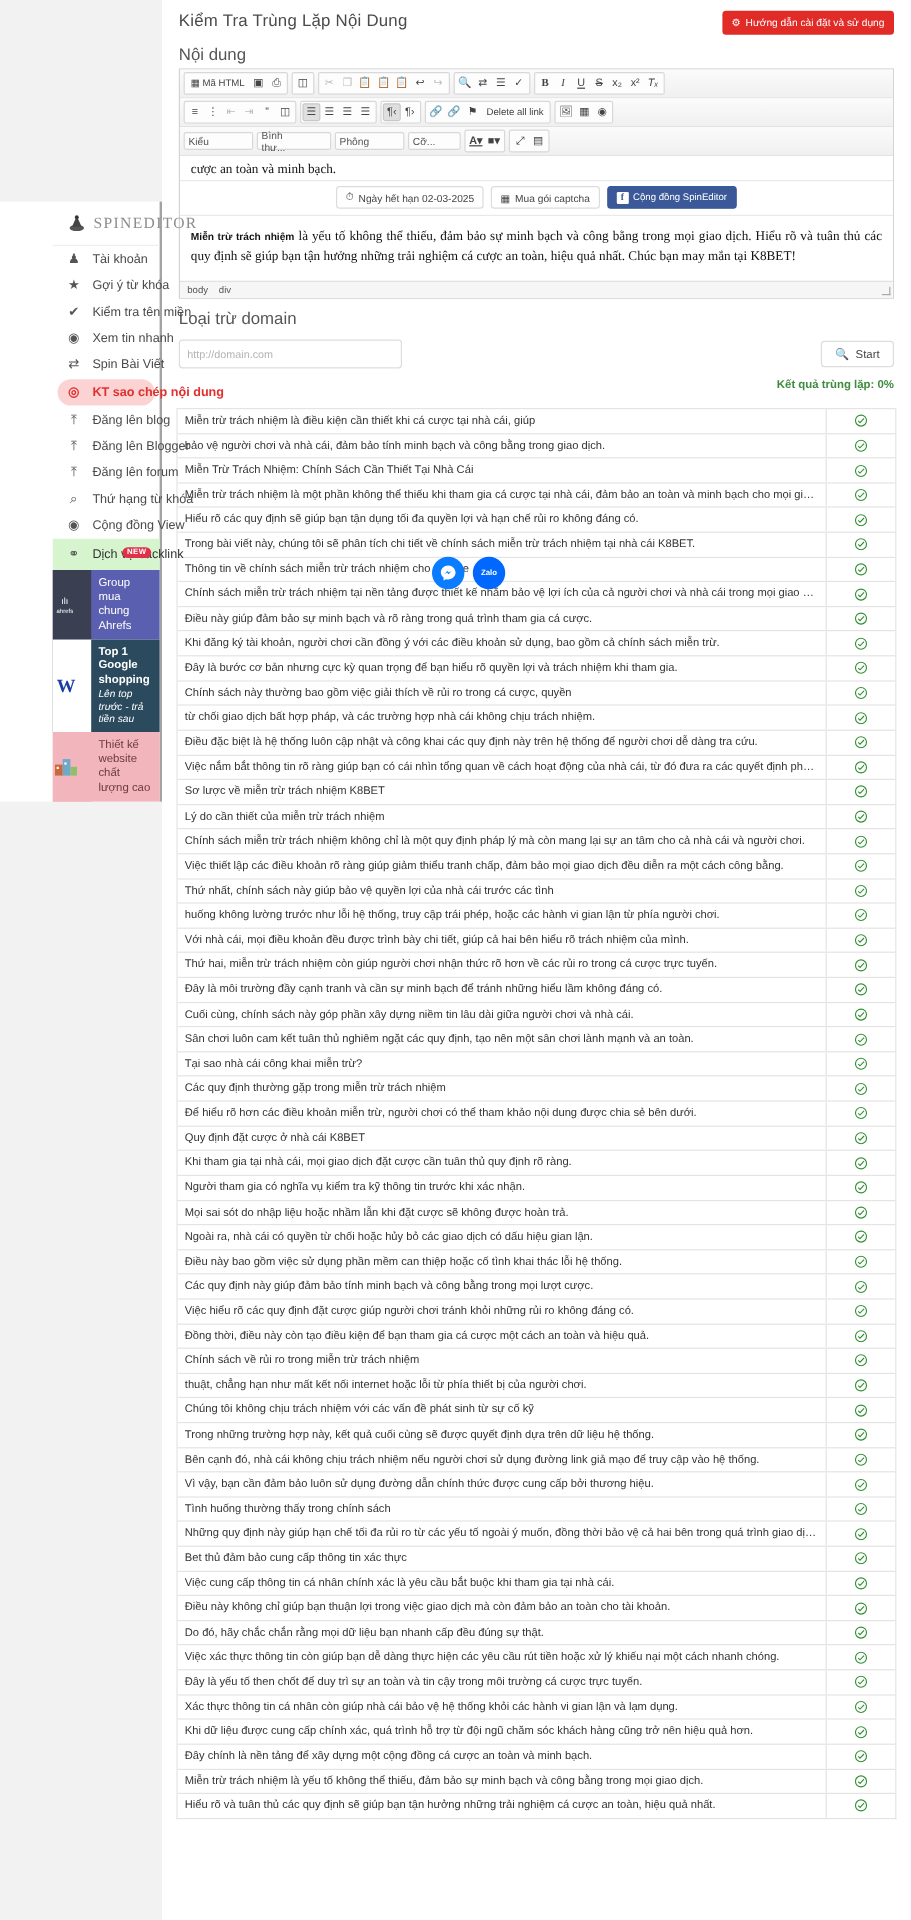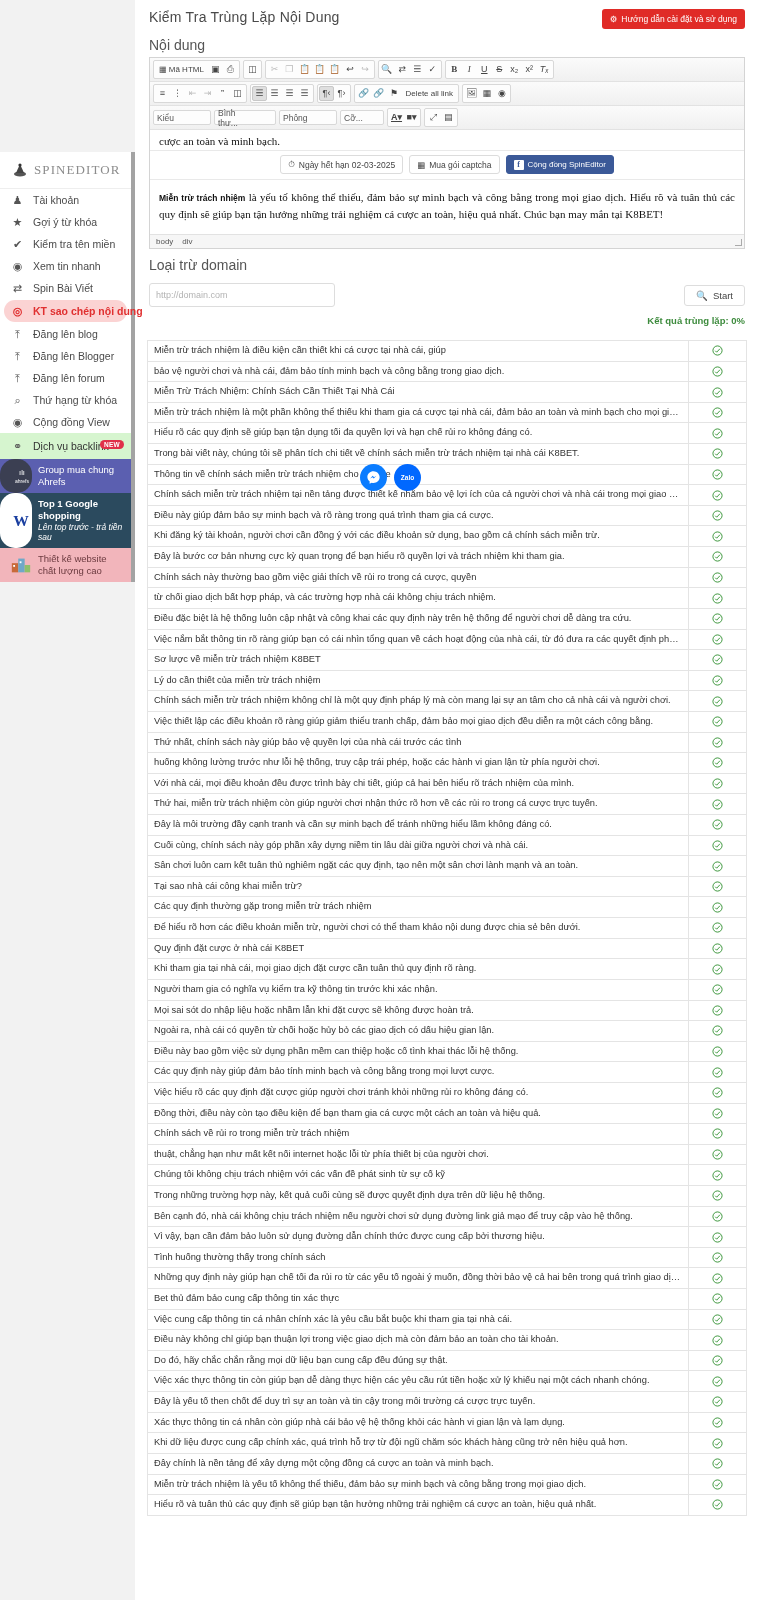--- a/index.html
+++ b/index.html
@@ -9,24 +9,25 @@
     background:#f2f2f2;
     font-family:"Liberation Sans", sans-serif;
     font-size:11px;
     color:#333;
     position:relative;
     overflow:hidden;
   }
 
   
   #sidebar {
-    position:absolute; left:0; top:152px; width:135px;
+    position:absolute; left:0; top:168px; width:135px;
     background:#ffffff;
-    border-right:4px solid #a3a3a3;
+    border-right:2px solid #a3a3a3;
     z-index:30;
+    padding-left:44px;
   }
   .brand {
     display:flex; align-items:center; gap:6px;
     padding:10px 8px 10px 12px;
     border-bottom:1px solid #eee;
   }
   .brand-logo { width:16px; height:16px; flex:0 0 16px; }
   .brand-name {
     font-size:13px; letter-spacing:1.1px; color:#8c8c8c;
     font-family:"Liberation Serif", serif;
@@ -56,21 +57,21 @@
   }
   .badge-new {
     position:absolute; right:7px; top:7px;
     background:#e0304a; color:#fff;
     font-size:6.5px; font-weight:bold;
     padding:1px 4px; border-radius:6px;
     letter-spacing:.3px;
   }
 
   .promo { display:flex; align-items:stretch; font-size:9.5px; }
-  .promo-thumb { width:32px; flex:0 0 32px; display:flex; align-items:center; justify-content:flex-end;border-radius:15px; }
+  .promo-thumb { width:32px; flex:0 0 32px; display:flex; align-items:center; justify-content:flex-start; }
   .promo-body { flex:1; padding:5px 6px; line-height:1.25; }
   .promo-1 { background:#5b5fb0; color:#fff; }
   .promo-1 .promo-thumb { background:#3b3f52; }
   .promo-2 { background:#2b4a5e; color:#fff; }
   .promo-2 .promo-thumb { background:#ffffff; }
   .promo-2 .p2-title { font-weight:bold; font-size:9.5px; }
   .promo-2 .p2-sub { font-style:italic; font-size:8.5px; }
   .promo-3 { background:#f2b5bb; color:#6b3a3f; }
   .promo-3 .promo-thumb { background:#f2b5bb; }
 
@@ -900,21 +901,21 @@
       <div class="res-row">
         <div class="res-text">Điều này không chỉ giúp bạn thuận lợi trong việc giao dịch mà còn đảm bảo an toàn cho tài khoản.</div>
         <div class="res-stat">
           <svg class="ok-ico" viewBox="0 0 24 24">
             <circle cx="12" cy="12" r="10" fill="none" stroke="#2f8f2f" stroke-width="2"></circle>
             <path d="M7 12.5l3.2 3.2L17.5 8" fill="none" stroke="#2f8f2f" stroke-width="2"></path>
           </svg>
         </div>
       </div>
       <div class="res-row">
-        <div class="res-text">Do đó, hãy chắc chắn rằng mọi dữ liệu bạn cung cấp đều đúng sự thật.</div>
+        <div class="res-text">Do đó, hãy chắc chắn rằng mọi dữ liệu bạn nhanh cấp đều đúng sự thật.</div>
         <div class="res-stat">
           <svg class="ok-ico" viewBox="0 0 24 24">
             <circle cx="12" cy="12" r="10" fill="none" stroke="#2f8f2f" stroke-width="2"></circle>
             <path d="M7 12.5l3.2 3.2L17.5 8" fill="none" stroke="#2f8f2f" stroke-width="2"></path>
           </svg>
         </div>
       </div>
       <div class="res-row">
         <div class="res-text">Việc xác thực thông tin còn giúp bạn dễ dàng thực hiện các yêu cầu rút tiền hoặc xử lý khiếu nại một cách nhanh chóng.</div>
         <div class="res-stat">

